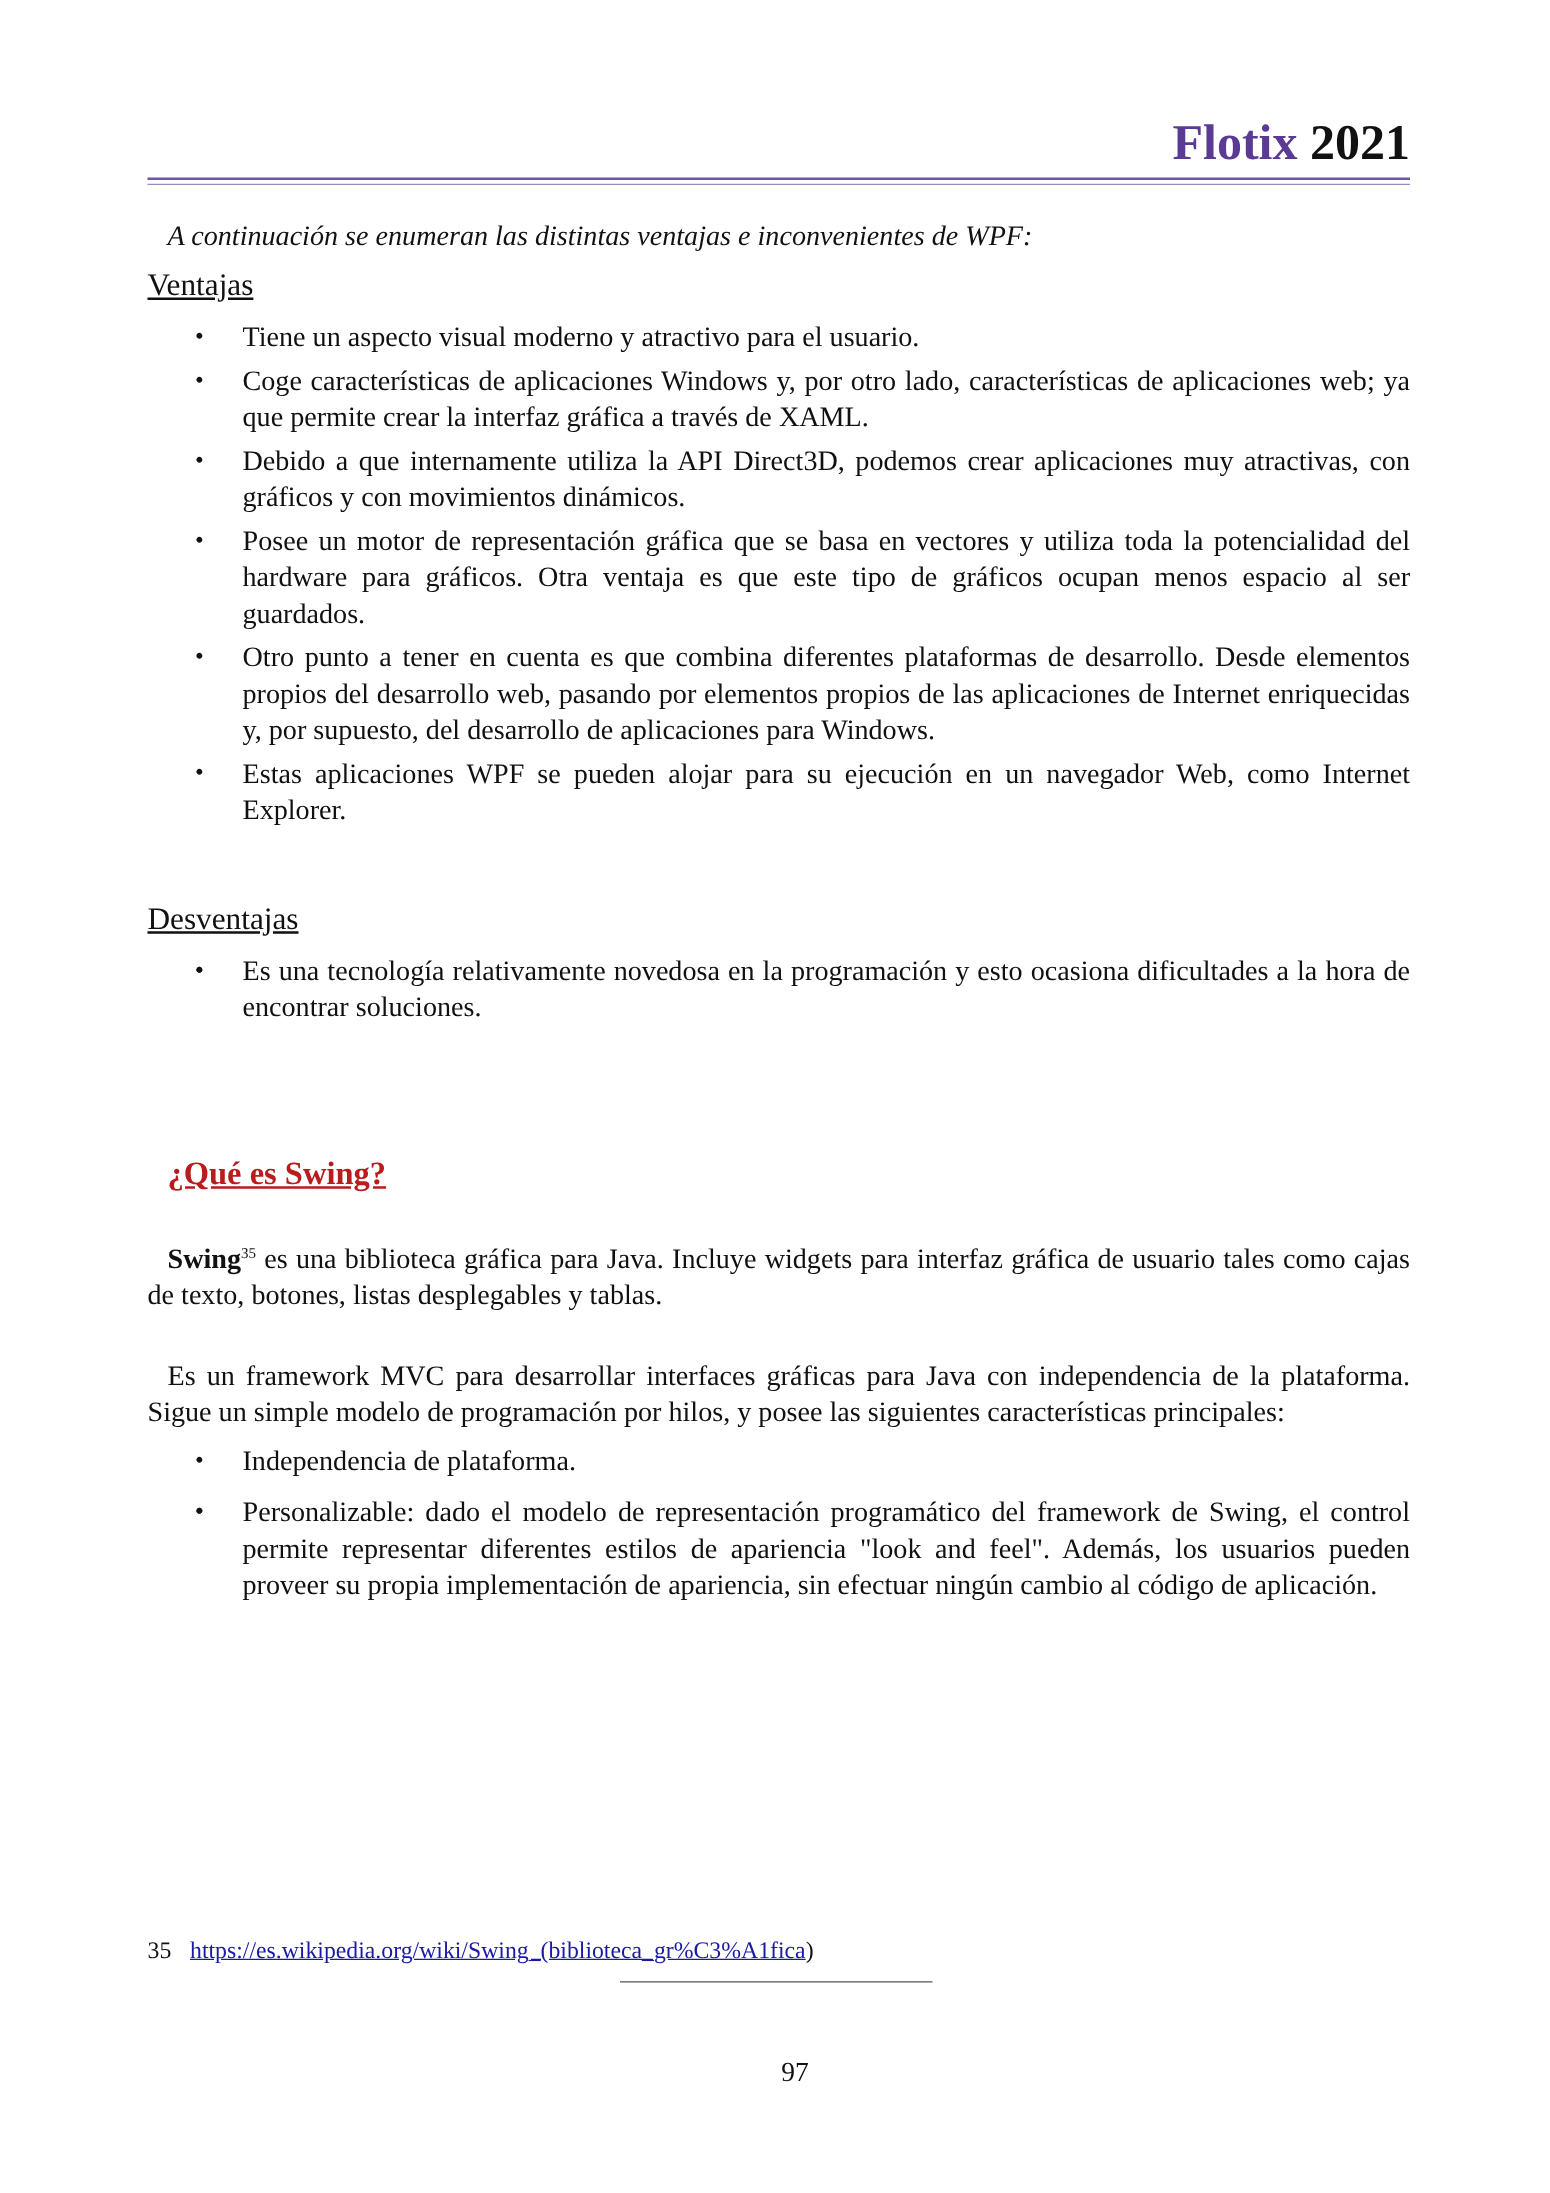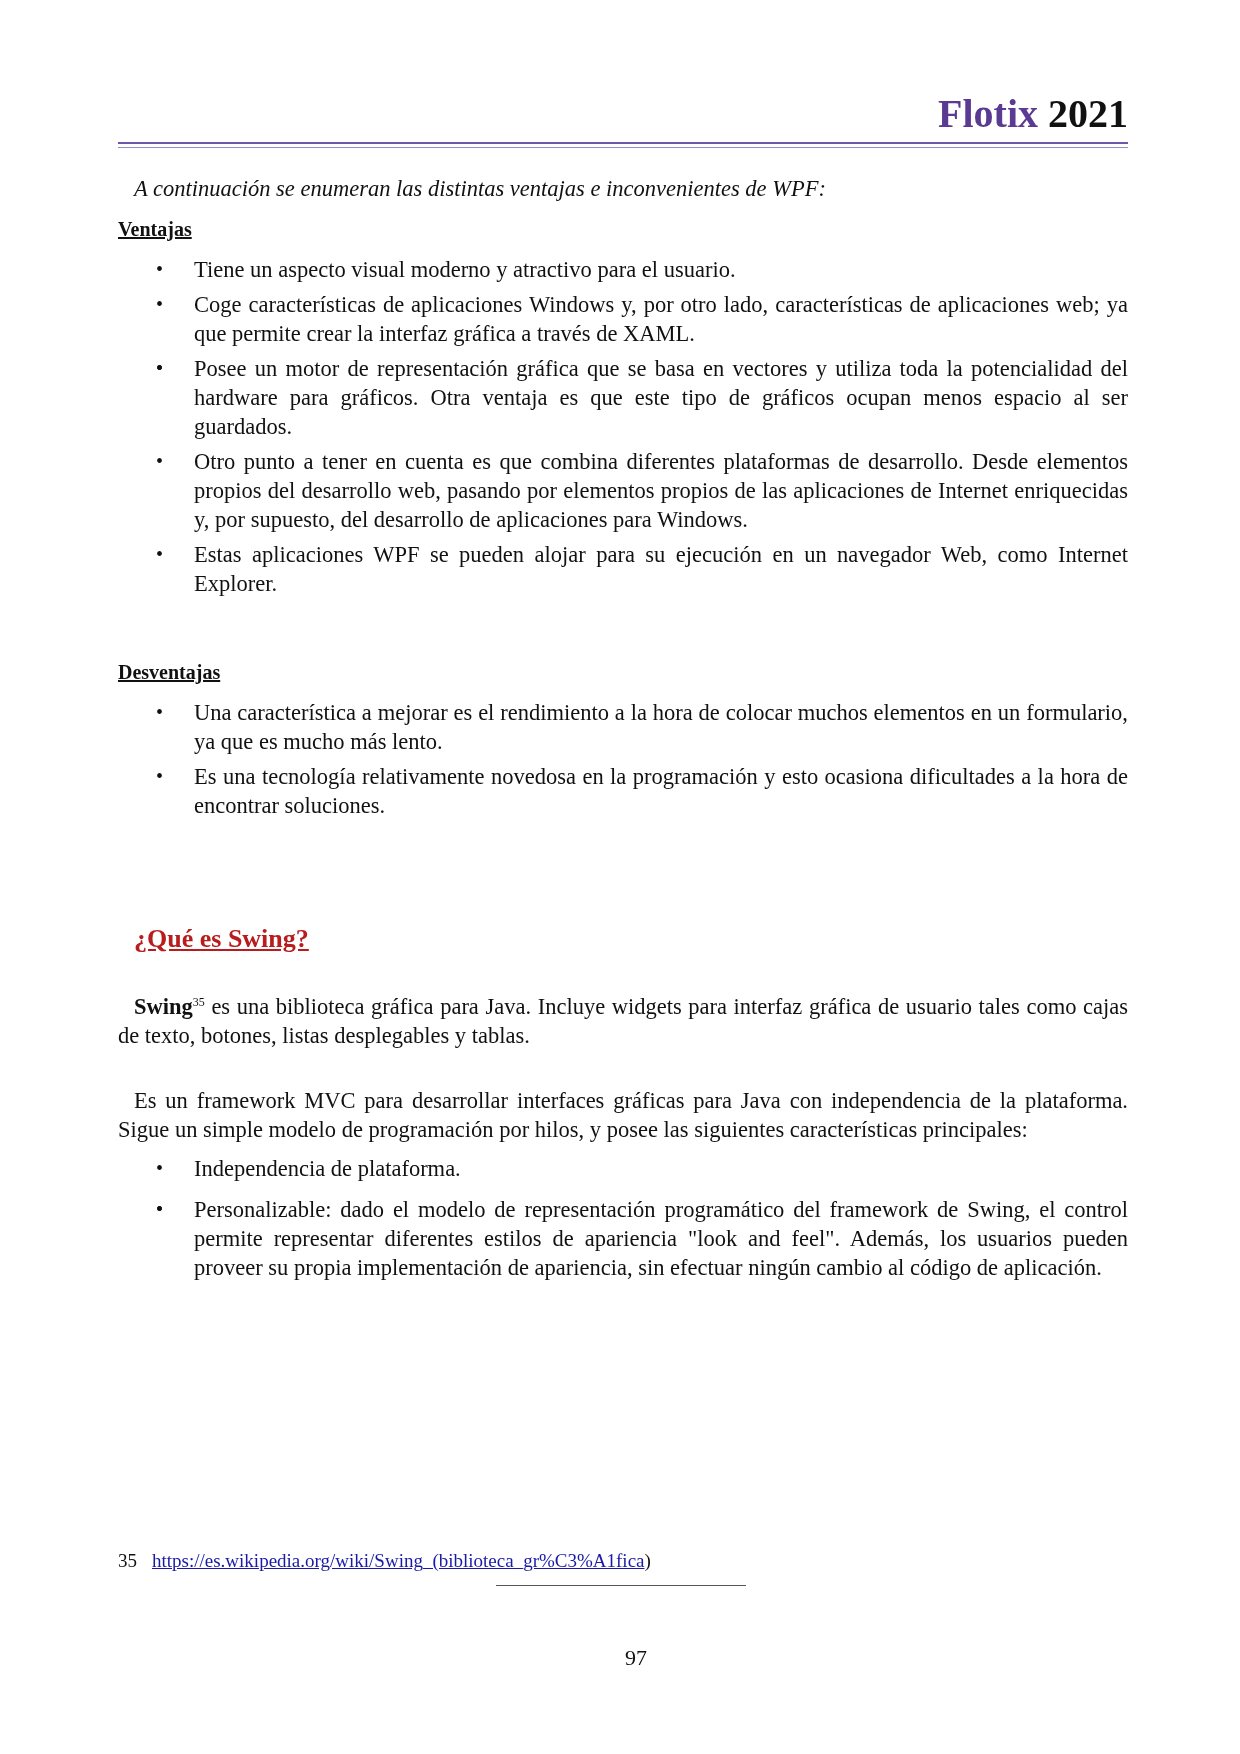--- a/index.html
+++ b/index.html
@@ -13,21 +13,21 @@
     .header .year { color: #111111; }
     .header-rule { position: absolute; left: 118px; top: 142px; width: 1010px; height: 0;
                    border-top: 2px solid #6f57a8; }
     .header-rule2 { position: absolute; left: 118px; top: 147px; width: 1010px; height: 0;
                     border-top: 1px solid #9a8bc4; }
 
     .content { position: absolute; left: 118px; top: 174px; width: 1010px;
                font-size: 22.5px; line-height: 29px; }
     p { margin: 0; text-align: justify; }
     .intro { padding-left: 16px; font-style: italic; }
-    h3.sub { margin: 10px 0 10px 0; font-size: 20px; font-weight: bold; text-decoration: underline;
+    h3.sub { margin: 10px 0 10px 0; font-size: 25px; font-weight: normal; text-decoration: underline;
              line-height: 32px; }
     ul { list-style: none; margin: 0; padding: 0; }
     ul li { position: relative; padding-left: 76px; margin-bottom: 6px; text-align: justify; }
     ul li .bullet { position: absolute; left: 38px; top: 0; font-size: 20px; }
     .gap-large { height: 42px; }
     .gap-xl { height: 96px; }
     h2.section { margin: 0 0 6px 16px; font-size: 26px; font-weight: bold; color: #b91c1c;
                  text-decoration: underline; line-height: 34px; }
     .para { margin-bottom: 10px; }
     .para.indent { text-indent: 16px; margin-top: 36px; }
@@ -54,31 +54,31 @@
   <div class="header-rule"></div>
   <div class="header-rule2"></div>
 
   <div class="content">
     <p class="intro">A continuación se enumeran las distintas ventajas e inconvenientes de WPF:</p>
 
     <h3 class="sub">Ventajas</h3>
     <ul>
       <li><span class="bullet">•</span><span>Tiene un aspecto visual moderno y atractivo para el usuario.</span></li>
       <li><span class="bullet">•</span><span>Coge características de aplicaciones Windows y, por otro lado, características de aplicaciones web; ya que permite crear la interfaz gráfica a través de XAML.</span></li>
-      <li><span class="bullet">•</span></li>
+      <li><span class="bullet">•</span><span>Debido a que internamente utiliza la API Direct3D, podemos crear aplicaciones muy atractivas, con gráficos y con movimientos dinámicos.</span></li>
       <li><span class="bullet">•</span><span>Posee un motor de representación gráfica que se basa en vectores y utiliza toda la potencialidad del hardware para gráficos. Otra ventaja es que este tipo de gráficos ocupan menos espacio al ser guardados.</span></li>
       <li><span class="bullet">•</span><span>Otro punto a tener en cuenta es que combina diferentes plataformas de desarrollo. Desde elementos propios del desarrollo web, pasando por elementos propios de las aplicaciones de Internet enriquecidas y, por supuesto, del desarrollo de aplicaciones para Windows.</span></li>
       <li><span class="bullet">•</span><span>Estas aplicaciones WPF se pueden alojar para su ejecución en un navegador Web, como Internet Explorer.</span></li>
     </ul>
 
     <div class="gap-large"></div>
 
     <h3 class="sub">Desventajas</h3>
     <ul>
-      <li><span class="bullet">•</span><span>Una característica a mejorar es el rendimiento a la hora de colocar muchos elementos en un formulario, ya que es mucho más lento.</span></li>
+      <li><span class="bullet">•</span></li>
       <li><span class="bullet">•</span><span>Es una tecnología relativamente novedosa en la programación y esto ocasiona dificultades a la hora de encontrar soluciones.</span></li>
     </ul>
 
     <div class="gap-xl"></div>
 
     <h2 class="section">¿Qué es Swing?</h2>
     <p class="para indent"><b>Swing</b><sup class="fnref">35</sup><span> es una biblioteca gráfica para Java. Incluye widgets para interfaz gráfica de usuario tales como cajas de texto, botones, listas desplegables y tablas.</span></p>
     <p class="para indent">Es un framework MVC para desarrollar interfaces gráficas para Java con independencia de la plataforma. Sigue un simple modelo de programación por hilos, y posee las siguientes características principales:</p>
 
     <ul class="swing-list">

